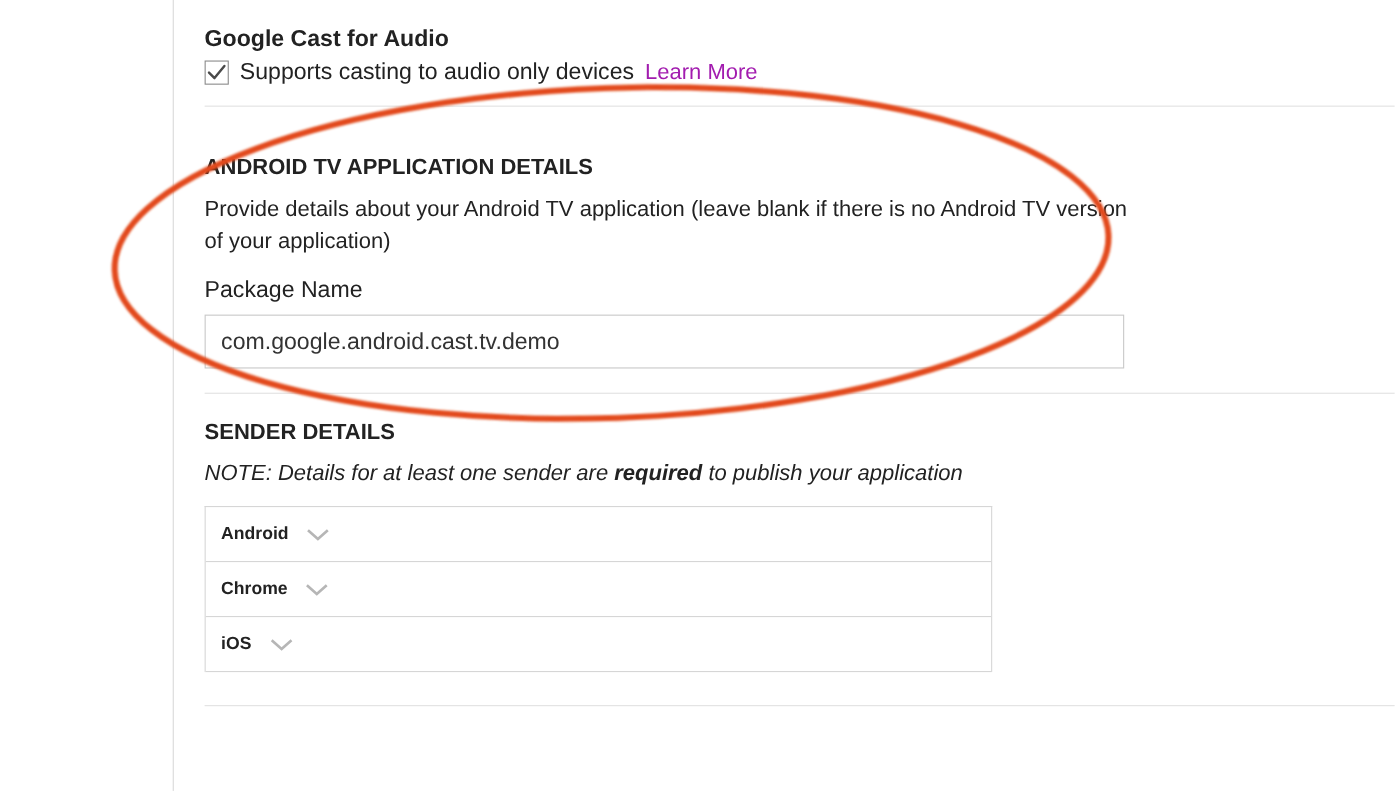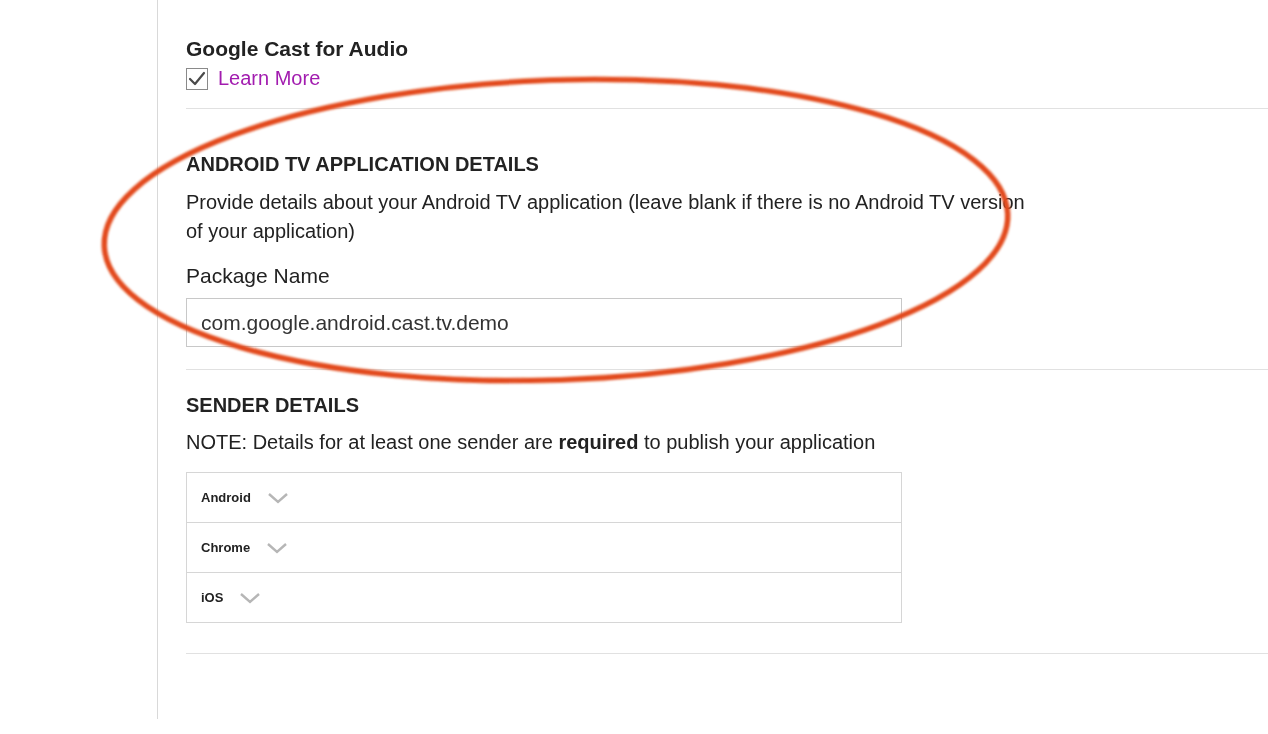--- a/index.html
+++ b/index.html
@@ -22,21 +22,21 @@
       left: 157px;
       top: 0;
       bottom: 15px;
       width: 1px;
       background: #d9d9d9;
     }
     .content {
       position: absolute;
       left: 186px;
       right: 0;
-      top: 17px;
+      top: 4px;
     }
     .section {
       padding-bottom: 20px;
     }
     .hr {
       height: 1px;
       background: #e1e1e1;
       margin-right: 0;
     }
     .sec-title {
@@ -58,30 +58,31 @@
       line-height: 1.45;
       margin: 12px 0 18px 0;
       max-width: 840px;
     }
     .label {
       font-weight: 400;
       font-size: 21px;
       margin-bottom: 10px;
     }
     .textbox {
-      width: 716px;
+      width: 836px;
       height: 49px;
       border: 1px solid #c8c8c8;
       padding: 0 14px;
       font-size: 21px;
       color: #333;
       outline: none;
     }
     .note-line {
       margin: 14px 0 18px 0;
+      font-style: italic;
     }
     .note-line b { font-weight: 700; }
     .learn-link {
       color: #a21caf;
       text-decoration: none;
       cursor: pointer;
     }
     .chk-row {
       display: flex;
       align-items: center;
@@ -113,21 +114,21 @@
       display: flex;
       align-items: center;
       gap: 16px;
       height: 50px;
       border-bottom: 1px solid #d6d6d6;
       padding: 0 14px;
       cursor: pointer;
     }
     .sender-item .plat {
       font-weight: 700;
-      font-size: 13px;
+      font-size: 16px;
     }
     .chev svg { width: 22px; height: 14px; display:block; }
     .chev svg path { stroke: #b6b6b6; stroke-width: 2.4; fill: none; }
 
     
     .ellipse-anno {
       position: absolute;
       left: 82px;
       top: 58px;
       width: 948px;
@@ -145,20 +146,21 @@
   <div class="content">
 
     <div class="section">
       <div class="cast-title">Google Cast for Audio</div>
       <div class="chk-row">
         <span class="chk">
           <svg viewBox="0 0 18 18">
               <path d="M2 9 L7 14 L16 3" stroke="#4a4a4a" stroke-width="2.2" fill="none" stroke-linecap="round" stroke-linejoin="round"></path>
             </svg>
         </span>
+        <span class="chk-label">Supports casting to audio only devices</span>
         <a class="learn-link">Learn More</a>
       </div>
       <div class="hr"></div>
     </div>
 
     <div class="section">
       <div class="sec-title caps">ANDROID TV APPLICATION DETAILS</div>
       <div class="desc">Provide details about your Android TV application (leave blank if there is no Android TV version of your application)</div>
       <div class="label">Package Name</div>
       <input class="textbox" type="text" value="com.google.android.cast.tv.demo" style="">

